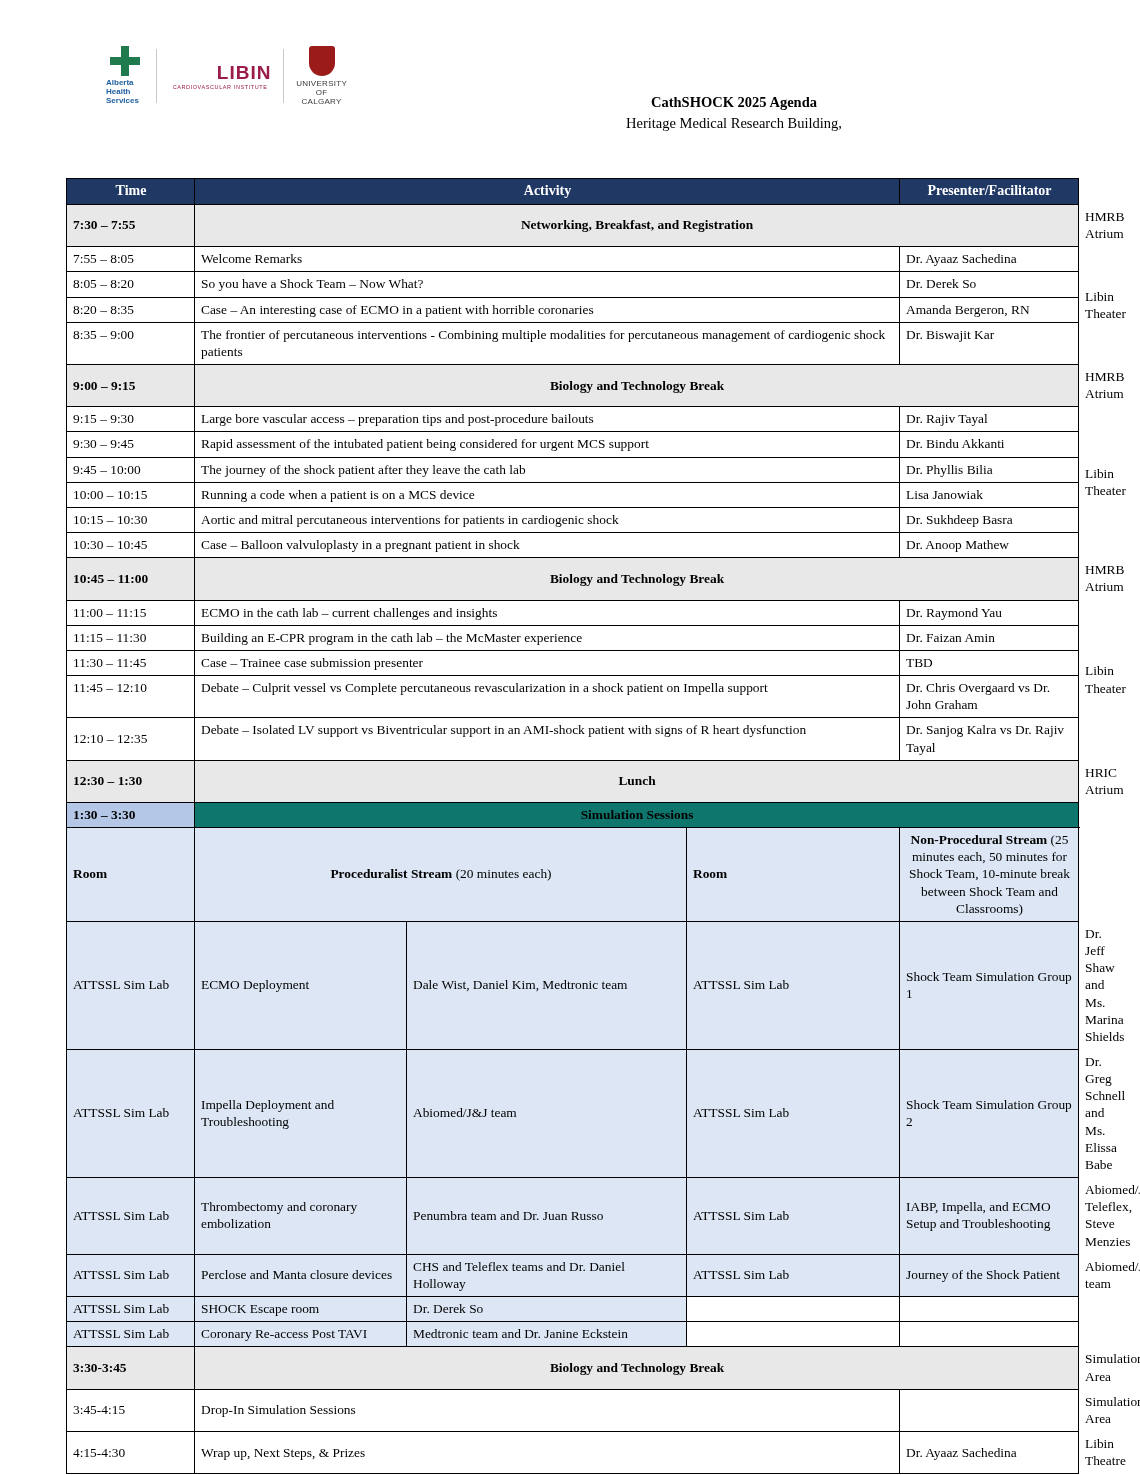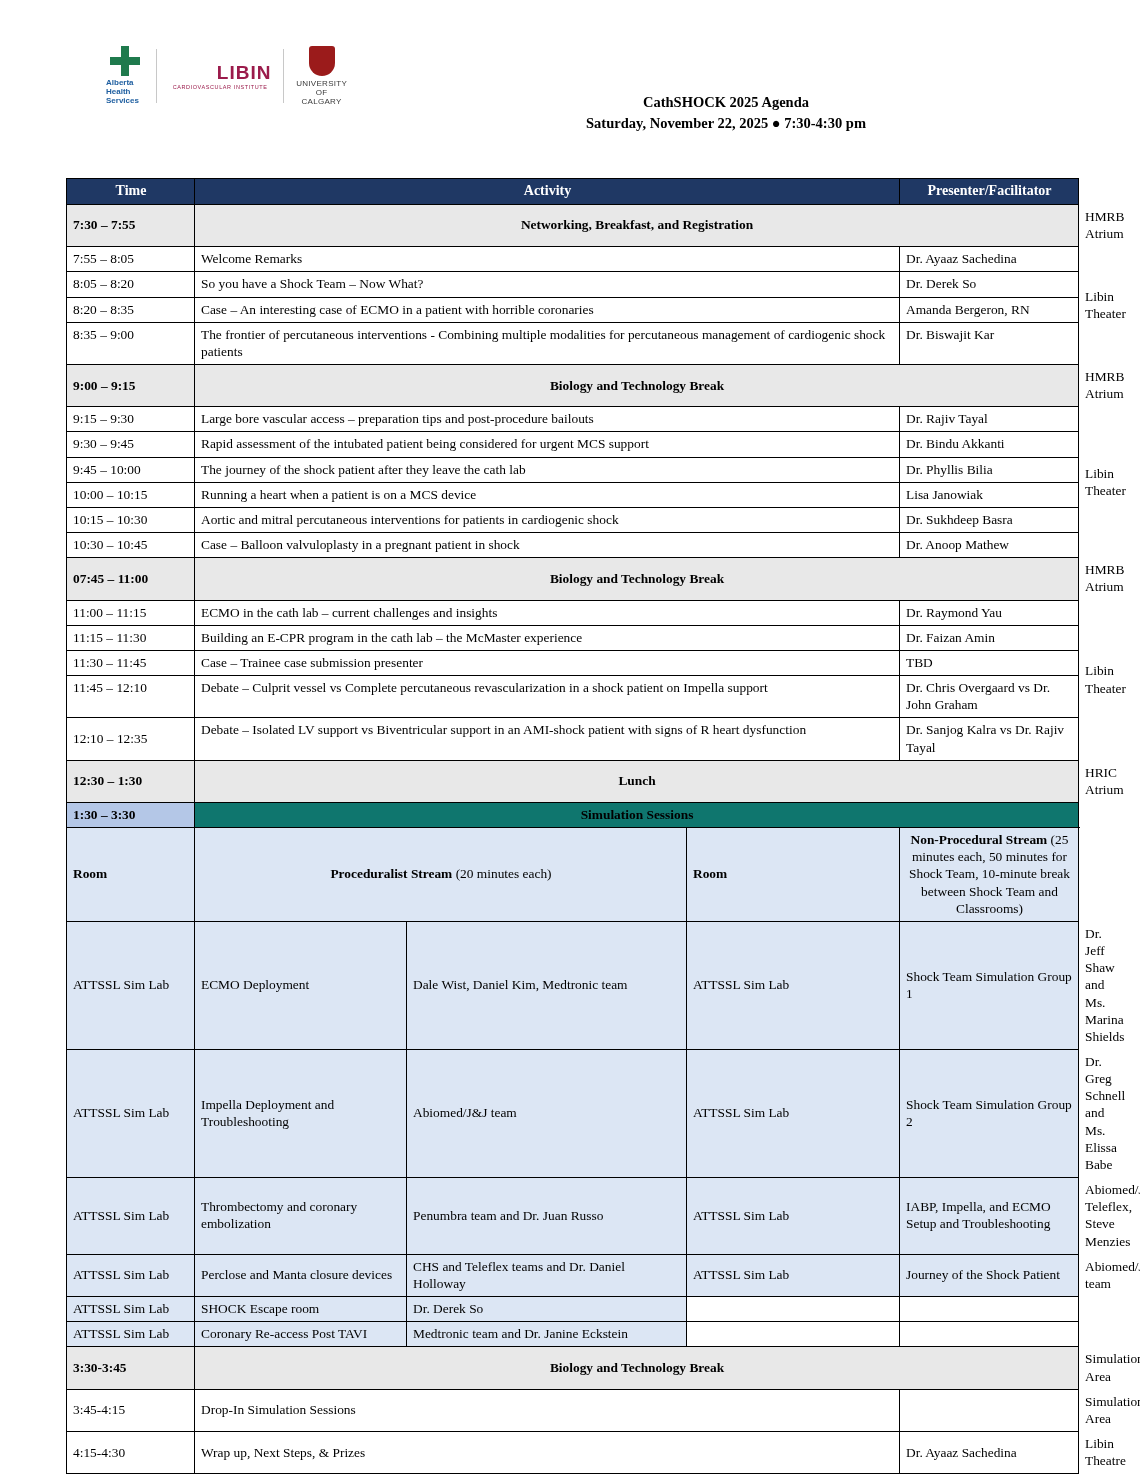--- a/index.html
+++ b/index.html
@@ -97,21 +97,21 @@
     font-family: "Liberation Sans", sans-serif;
     font-size: 8px;
     color: #3a3a3a;
     text-align: center;
     line-height: 1.15;
     letter-spacing: 0.3px;
   }
 
   .title-block {
     position: absolute;
-    left: 352px;
+    left: 360px;
     top: 64px;
     width: 620px;
     text-align: center;
     font-family: "Liberation Serif", serif;
     font-size: 14.5px;
     line-height: 1.42;
   }
   .title-block .b { font-weight: bold; }
 
   
@@ -190,21 +190,21 @@
         <div class="uc-shield"></div>
         <div class="uc-text">
           <div>UNIVERSITY OF</div>
           <div>CALGARY</div>
         </div>
       </div>
     </div>
 
     <div class="title-block">
       <div class="b">CathSHOCK 2025 Agenda</div>
-      <div class="b">Saturday, November 22, 2025 ● 7:30-4:30 pm</div>
+      <div>Heritage Medical Research Building,</div>
     </div>
   </div>
 
   <table class="agenda">
     <colgroup>
       <col style="width:128px">
       <col style="width:212px">
       <col style="width:280px">
       <col style="width:213px">
       <col style="width:179px">
@@ -264,36 +264,36 @@
         <td colspan="3" style="vertical-align:top">Rapid assessment of the intubated patient being considered for urgent MCS support</td>
         <td>Dr. Bindu Akkanti</td>
       </tr>
       <tr>
         <td class="time">9:45 – 10:00</td>
         <td colspan="3">The journey of the shock patient after they leave the cath lab</td>
         <td>Dr. Phyllis Bilia</td>
       </tr>
       <tr>
         <td class="time">10:00 – 10:15</td>
-        <td colspan="3">Running a heart when a patient is on a MCS device</td>
+        <td colspan="3">Running a code when a patient is on a MCS device</td>
         <td>Lisa Janowiak</td>
       </tr>
       <tr>
         <td class="time" style="vertical-align:top">10:15 – 10:30</td>
         <td colspan="3" style="vertical-align:top">Aortic and mitral percutaneous interventions for patients in cardiogenic shock</td>
         <td>Dr. Sukhdeep Basra</td>
       </tr>
       <tr>
         <td class="time">10:30 – 10:45</td>
         <td colspan="3">Case – Balloon valvuloplasty in a pregnant patient in shock</td>
         <td>Dr. Anoop Mathew</td>
       </tr>
 
       <tr>
-        <td class="time breakrow" style="text-align:left">07:45 – 11:00</td>
+        <td class="time breakrow" style="text-align:left">10:45 – 11:00</td>
         <td class="breakrow" colspan="4">Biology and Technology Break</td>
         <td class="plainbreak">HMRB Atrium</td>
       </tr>
 
       <tr>
         <td class="time">11:00 – 11:15</td>
         <td colspan="3">ECMO in the cath lab – current challenges and insights</td>
         <td>Dr. Raymond Yau</td>
         <td rowspan="5" style="vertical-align:middle">Libin Theater</td>
       </tr>

